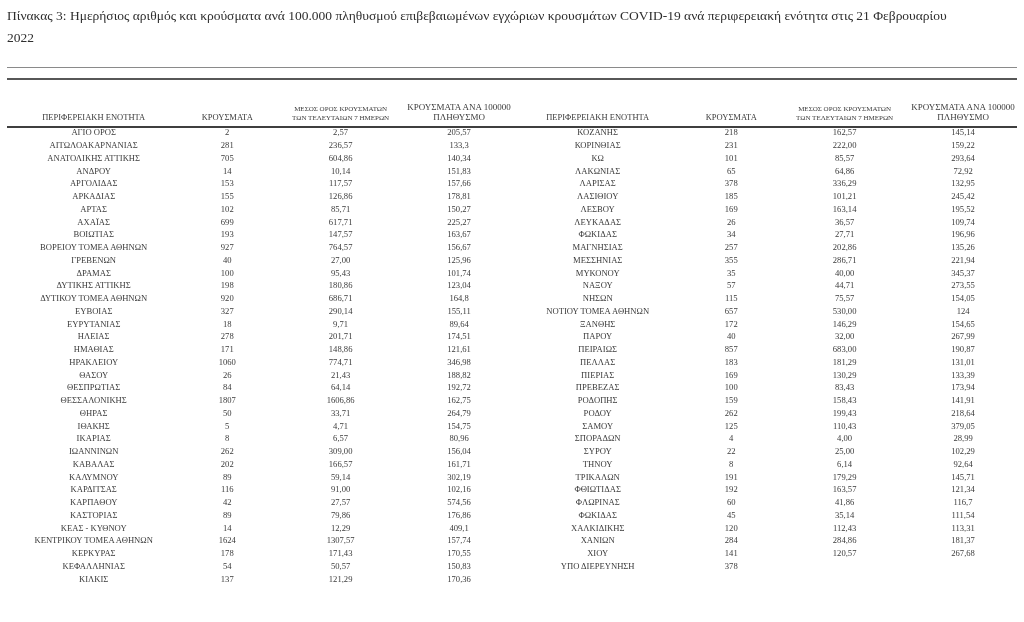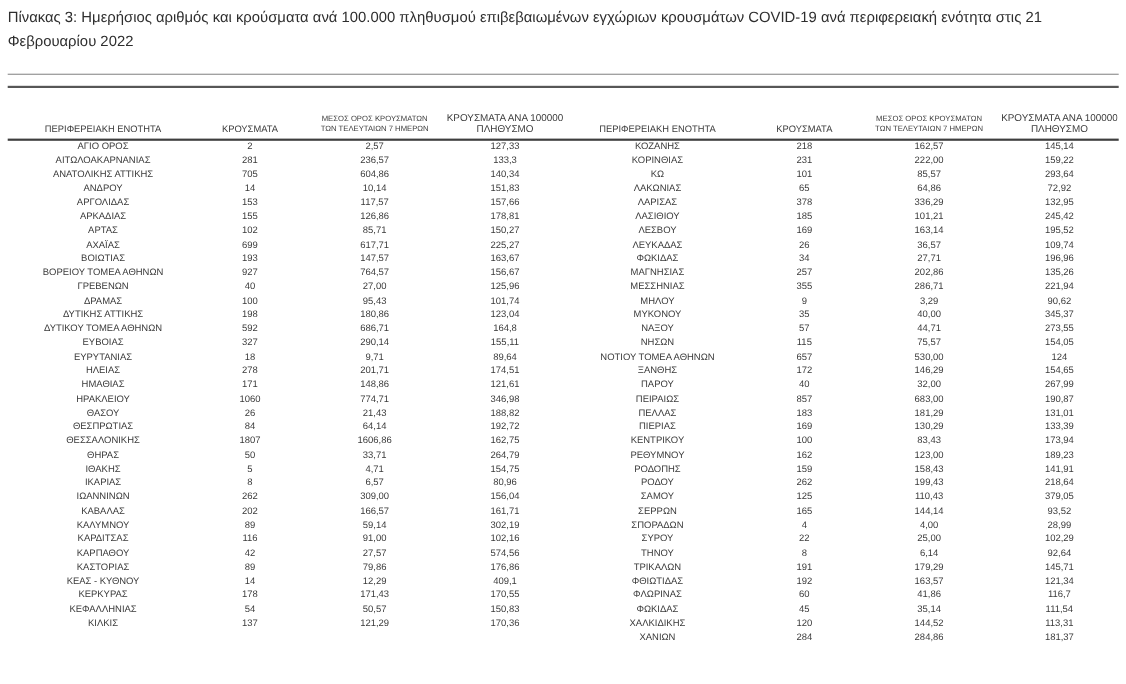--- a/index.html
+++ b/index.html
@@ -1,19 +1,19 @@
 <!DOCTYPE html>
 <html><head>
 <meta charset="utf-8">
 <style>
   * { margin:0; padding:0; box-sizing:border-box; }
   html,body { background:#ffffff; }
   .page {
     position:relative; width:1024px; height:586px; background:#ffffff;
-    font-family:Liberation Sans, sans-serif; color:#333; overflow:hidden;border-radius:24px;
+    font-family:Liberation Serif, serif; color:#333; overflow:hidden;border-radius:24px;
   }
   .doc-title {
     position:absolute; left:7px; top:5px; width:962px;
     font-size:13.5px; line-height:21.5px; color:#2e2e2e; letter-spacing:0;
   }
   .rule { position:absolute; left:7px; right:7px; }
   .rule-a { top:67px; height:1px; background:#8a8a8a; }
   .rule-b { top:78px; height:2px; background:#575757; }
   .rule-head { top:126px; height:2px; background:#3f3f3f; }
   .rule-bottom { top:611px; height:2px; background:#3f3f3f; }
@@ -66,21 +66,21 @@
               <span>ΚΡΟΥΣΜΑΤΑ ΑΝΑ 100000</span><br>
               <span>ΠΛΗΘΥΣΜΟ</span>
             </th>
           </tr>
         </thead>
         <tbody>
             <tr>
               <td>ΑΓΙΟ ΟΡΟΣ</td>
               <td>2</td>
               <td>2,57</td>
-              <td>127,33</td>
+              <td>205,57</td>
             </tr>
             <tr>
               <td>ΑΙΤΩΛΟΑΚΑΡΝΑΝΙΑΣ</td>
               <td>281</td>
               <td>236,57</td>
               <td>133,3</td>
             </tr>
             <tr>
               <td>ΑΝΑΤΟΛΙΚΗΣ ΑΤΤΙΚΗΣ</td>
               <td>705</td>
@@ -142,21 +142,21 @@
               <td>101,74</td>
             </tr>
             <tr>
               <td>ΔΥΤΙΚΗΣ ΑΤΤΙΚΗΣ</td>
               <td>198</td>
               <td>180,86</td>
               <td>123,04</td>
             </tr>
             <tr>
               <td>ΔΥΤΙΚΟΥ ΤΟΜΕΑ ΑΘΗΝΩΝ</td>
-              <td>592</td>
+              <td>920</td>
               <td>686,71</td>
               <td>164,8</td>
             </tr>
             <tr>
               <td>ΕΥΒΟΙΑΣ</td>
               <td>327</td>
               <td>290,14</td>
               <td>155,11</td>
             </tr>
             <tr>
@@ -253,20 +253,26 @@
               <td>ΚΑΣΤΟΡΙΑΣ</td>
               <td>89</td>
               <td>79,86</td>
               <td>176,86</td>
             </tr>
             <tr>
               <td>ΚΕΑΣ - ΚΥΘΝΟΥ</td>
               <td>14</td>
               <td>12,29</td>
               <td>409,1</td>
+            </tr>
+            <tr>
+              <td>ΚΕΝΤΡΙΚΟΥ ΤΟΜΕΑ ΑΘΗΝΩΝ</td>
+              <td>1624</td>
+              <td>1307,57</td>
+              <td>157,74</td>
             </tr>
             <tr>
               <td>ΚΕΡΚΥΡΑΣ</td>
               <td>178</td>
               <td>171,43</td>
               <td>170,55</td>
             </tr>
             <tr>
               <td>ΚΕΦΑΛΛΗΝΙΑΣ</td>
               <td>54</td>
@@ -366,26 +372,20 @@
               <td>202,86</td>
               <td>135,26</td>
             </tr>
             <tr>
               <td>ΜΕΣΣΗΝΙΑΣ</td>
               <td>355</td>
               <td>286,71</td>
               <td>221,94</td>
             </tr>
             <tr>
-              <td>ΜΗΛΟΥ</td>
-              <td>9</td>
-              <td>3,29</td>
-              <td>90,62</td>
-            </tr>
-            <tr>
               <td>ΜΥΚΟΝΟΥ</td>
               <td>35</td>
               <td>40,00</td>
               <td>345,37</td>
             </tr>
             <tr>
               <td>ΝΑΞΟΥ</td>
               <td>57</td>
               <td>44,71</td>
               <td>273,55</td>
@@ -426,56 +426,44 @@
               <td>181,29</td>
               <td>131,01</td>
             </tr>
             <tr>
               <td>ΠΙΕΡΙΑΣ</td>
               <td>169</td>
               <td>130,29</td>
               <td>133,39</td>
             </tr>
             <tr>
-              <td>ΚΕΝΤΡΙΚΟΥ</td>
+              <td>ΠΡΕΒΕΖΑΣ</td>
               <td>100</td>
               <td>83,43</td>
               <td>173,94</td>
-            </tr>
-            <tr>
-              <td>ΡΕΘΥΜΝΟΥ</td>
-              <td>162</td>
-              <td>123,00</td>
-              <td>189,23</td>
             </tr>
             <tr>
               <td>ΡΟΔΟΠΗΣ</td>
               <td>159</td>
               <td>158,43</td>
               <td>141,91</td>
             </tr>
             <tr>
               <td>ΡΟΔΟΥ</td>
               <td>262</td>
               <td>199,43</td>
               <td>218,64</td>
             </tr>
             <tr>
               <td>ΣΑΜΟΥ</td>
               <td>125</td>
               <td>110,43</td>
               <td>379,05</td>
             </tr>
             <tr>
-              <td>ΣΕΡΡΩΝ</td>
-              <td>165</td>
-              <td>144,14</td>
-              <td>93,52</td>
-            </tr>
-            <tr>
               <td>ΣΠΟΡΑΔΩΝ</td>
               <td>4</td>
               <td>4,00</td>
               <td>28,99</td>
             </tr>
             <tr>
               <td>ΣΥΡΟΥ</td>
               <td>22</td>
               <td>25,00</td>
               <td>102,29</td>
@@ -506,21 +494,21 @@
             </tr>
             <tr>
               <td>ΦΩΚΙΔΑΣ</td>
               <td>45</td>
               <td>35,14</td>
               <td>111,54</td>
             </tr>
             <tr>
               <td>ΧΑΛΚΙΔΙΚΗΣ</td>
               <td>120</td>
-              <td>144,52</td>
+              <td>112,43</td>
               <td>113,31</td>
             </tr>
             <tr>
               <td>ΧΑΝΙΩΝ</td>
               <td>284</td>
               <td>284,86</td>
               <td>181,37</td>
             </tr>
             <tr>
               <td>ΧΙΟΥ</td>

